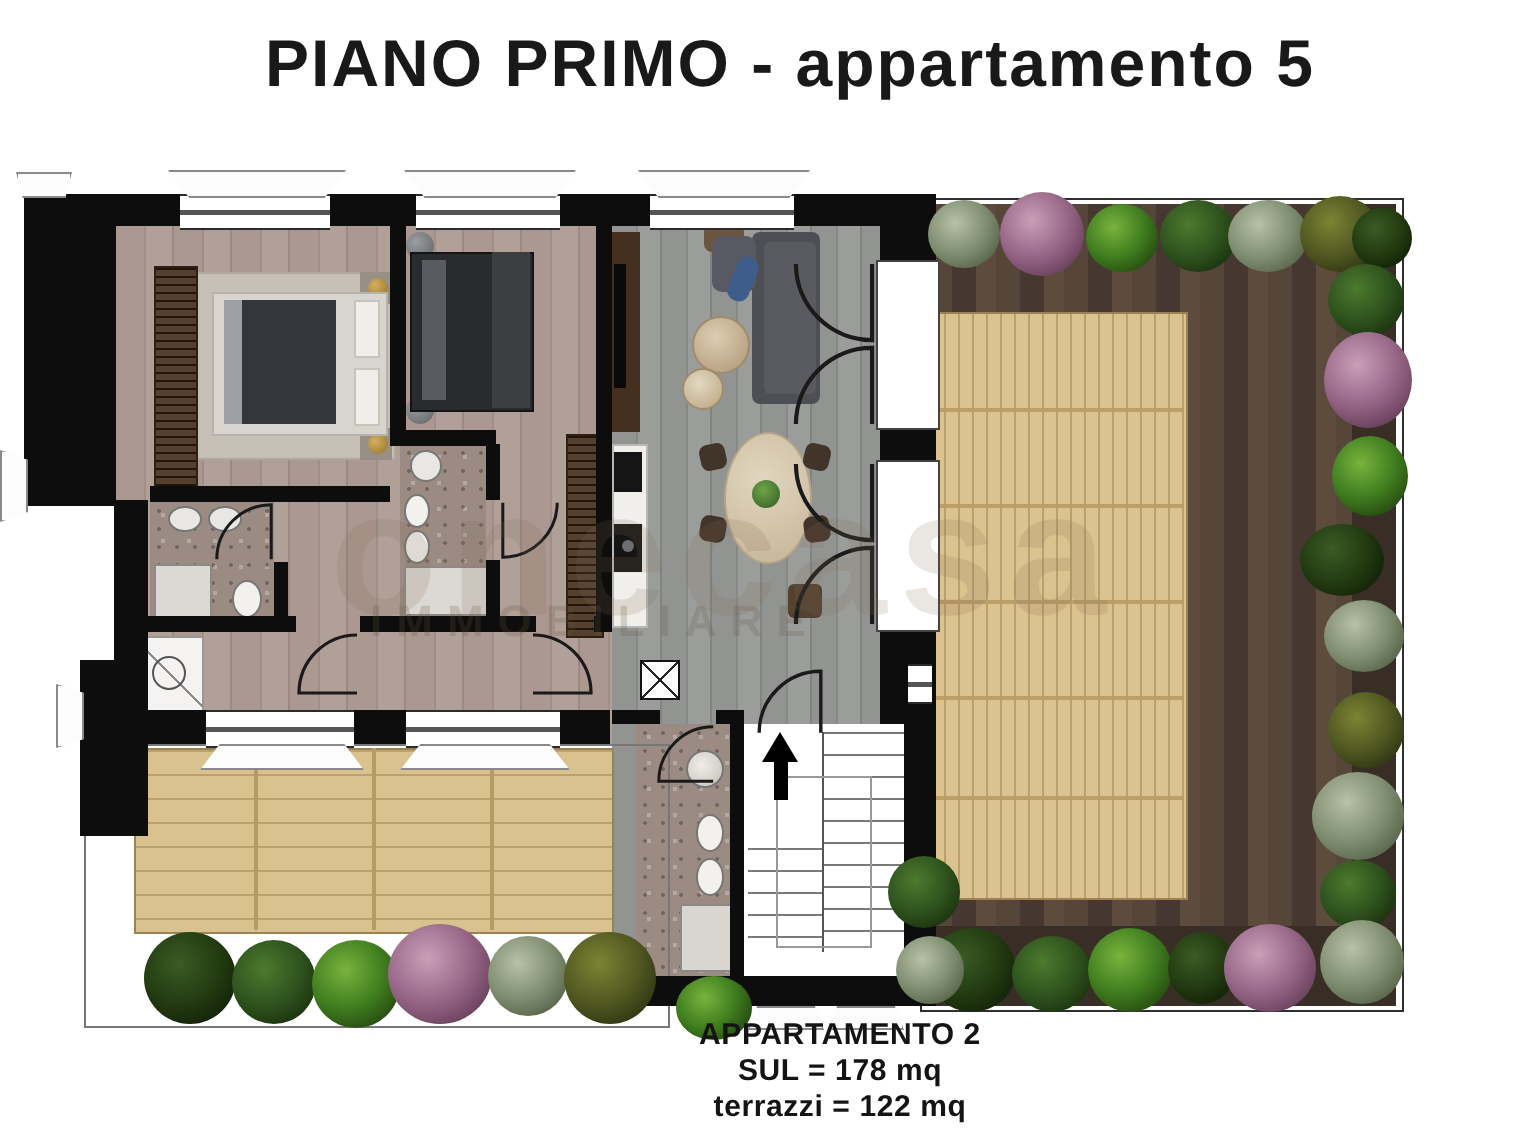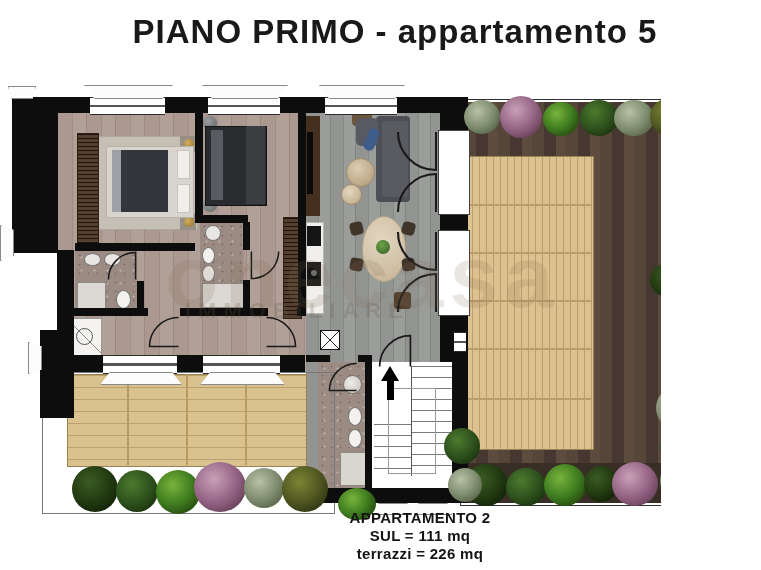--- a/index.html
+++ b/index.html
@@ -1,16 +1,16 @@
 <!DOCTYPE html>
 <html><head>
 <meta charset="utf-8">
 <style>
   html,body{margin:0;padding:0;background:#fff;}
-  #page{position:relative;width:661px;height:570px;background:#fff;overflow:hidden;
+  #page{position:relative;width:761px;height:570px;background:#fff;overflow:hidden;
         font-family:"Liberation Sans",sans-serif;}
   .floor{position:absolute;z-index:1;}
   .wall{position:absolute;background:#0d0d0d;z-index:5;}
   .win{position:absolute;background:#fff;z-index:6;border-top:1.4px solid #2b2b2b;border-bottom:1.4px solid #2b2b2b;
        background-image:linear-gradient(transparent 44%,#555 44%,#555 58%,transparent 58%);}
   .sill{position:absolute;background:#fcfcfc;border:1px solid #8a8a8a;z-index:6;}
   .sill.t{clip-path:polygon(0 0,100% 0,88% 100%,12% 100%);}
   .sill.b{clip-path:polygon(12% 0,88% 0,100% 100%,0 100%);}
   .sill.l{clip-path:polygon(0 0,100% 14%,100% 86%,0 100%);}
   .fx{position:absolute;z-index:4;}
@@ -250,17 +250,17 @@
   <div class="bush b-bright" style="left:156px;top:470px;width:44px;height:44px;"></div>
   <div class="bush b-purple" style="left:194px;top:462px;width:52px;height:50px;"></div>
   <div class="bush b-sage" style="left:244px;top:468px;width:40px;height:40px;"></div>
   <div class="bush b-olive" style="left:282px;top:466px;width:46px;height:46px;"></div>
 
   <div id="wm2">IMMOBILIARE</div>
   <div id="wm1">onecasa</div>
 
   <div id="summary">
     <div>APPARTAMENTO 2</div>
-    <div>SUL = 111 mq</div>
-    <div>terrazzi = 226 mq</div>
+    <div>SUL = 178 mq</div>
+    <div>terrazzi = 122 mq</div>
   </div>
 
 </div>
 
 </body></html>

